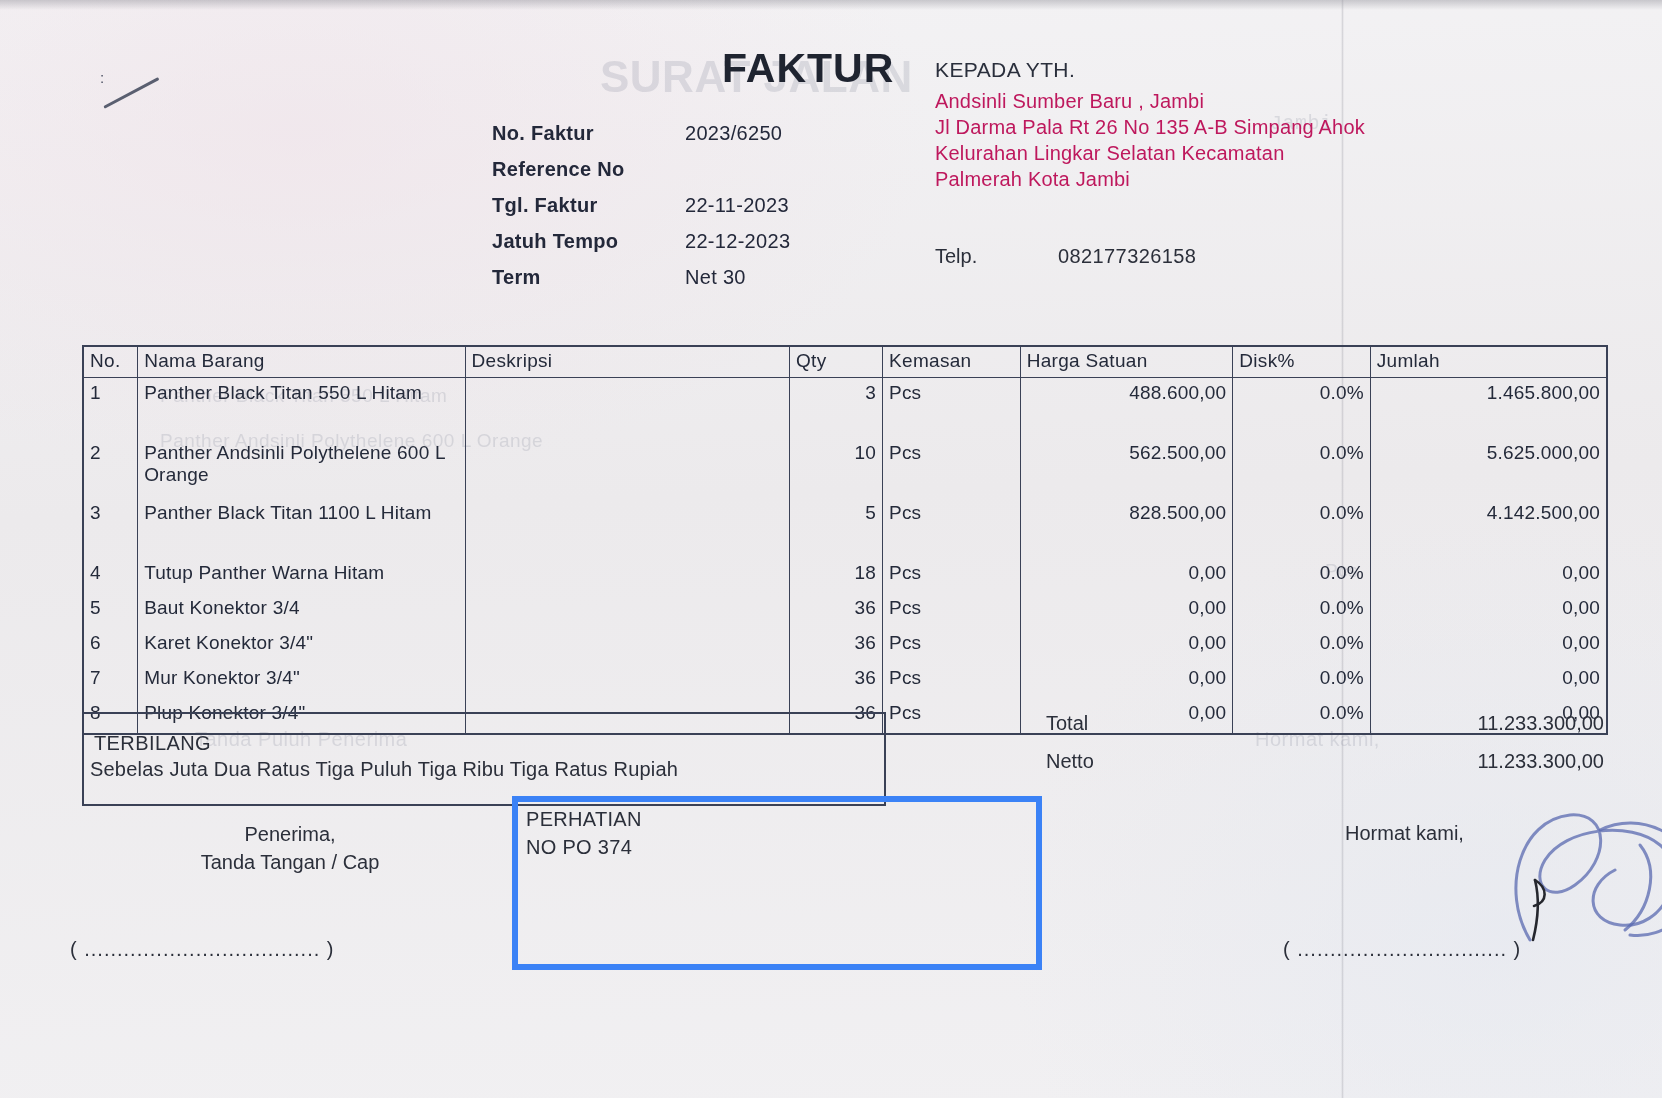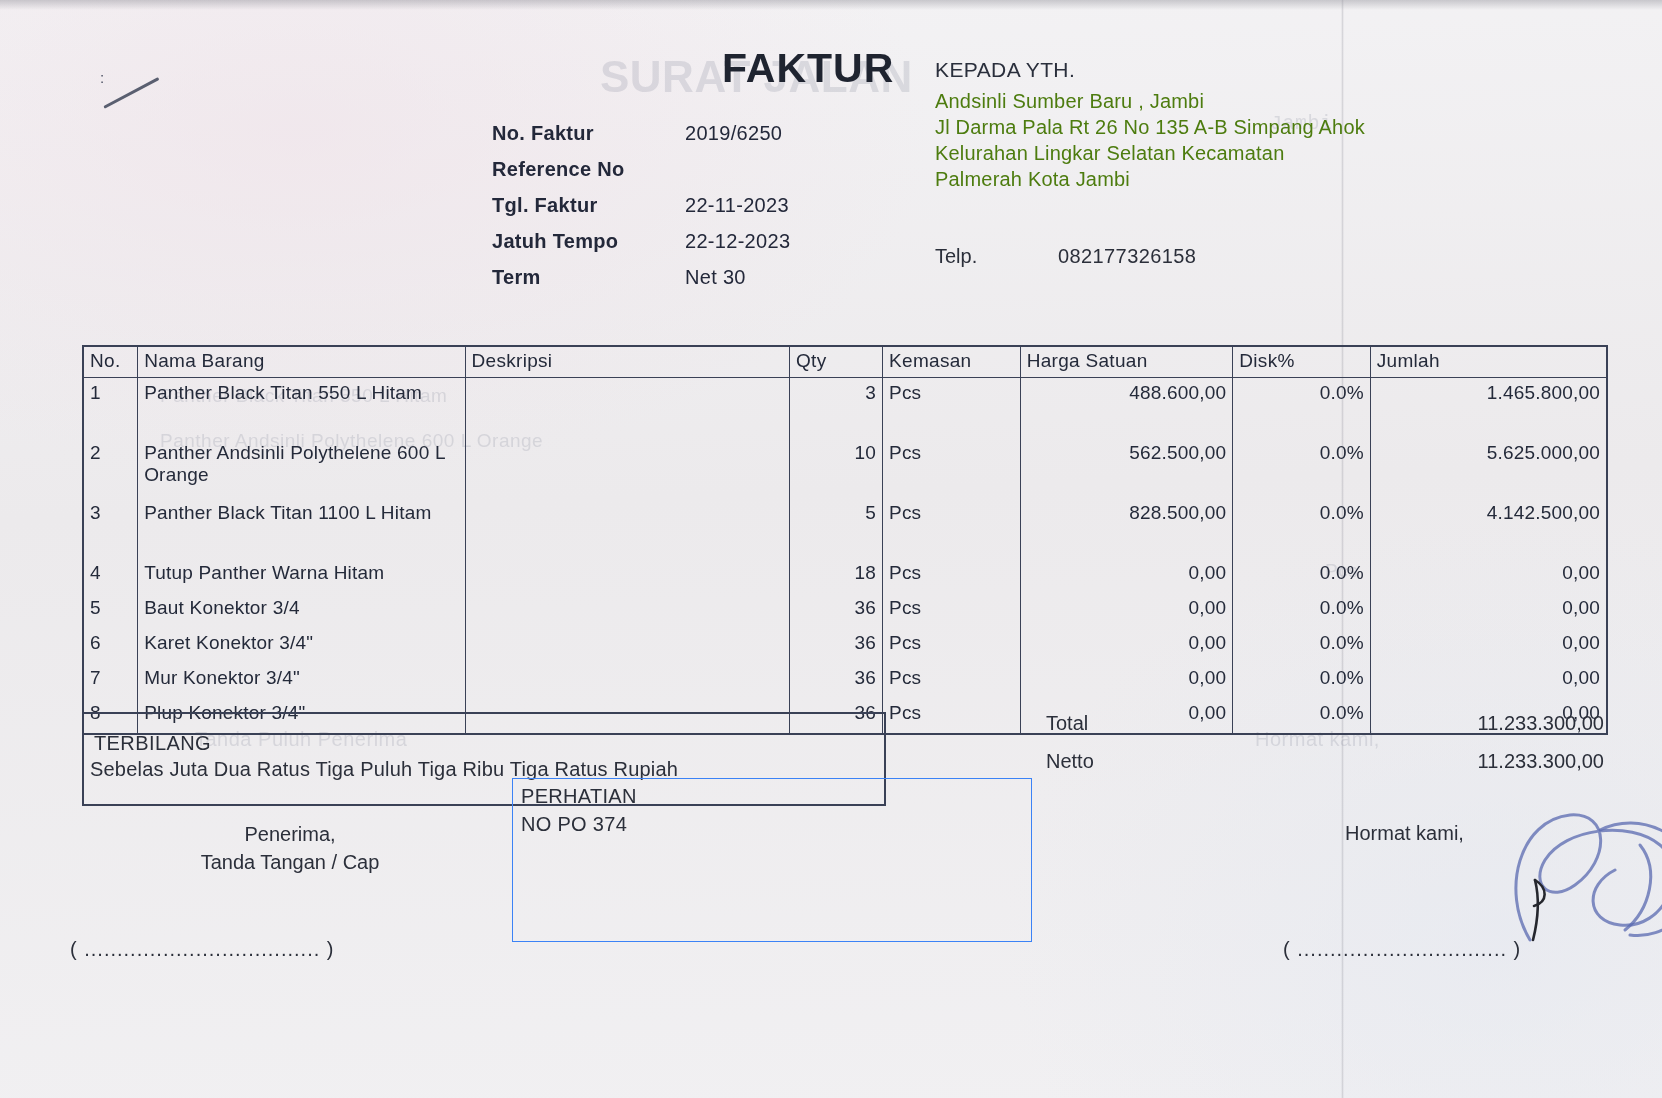--- a/index.html
+++ b/index.html
@@ -72,21 +72,21 @@
     color: #2a2f3c;
     letter-spacing: 0.4px;
   }
   .kepada-addr {
     position: absolute;
     left: 935px;
     top: 88px;
     width: 430px;
     font-size: 20px;
     line-height: 26px;
-    color: #4d7c0f;
+    color: #be185d;
     letter-spacing: 0.2px;
   }
   .telp-label {
     position: absolute;
     left: 935px;
     top: 245px;
     font-size: 20px;
   }
   .telp-value {
     position: absolute;
@@ -218,24 +218,24 @@
   .penerima-line {
     position: absolute;
     left: 70px;
     top: 938px;
     font-size: 20px;
     letter-spacing: 1px;
   }
   .perhatian-box {
     position: absolute;
     left: 512px;
-    top: 778px;
+    top: 796px;
     width: 518px;
     height: 162px;
-    border: 1px solid #3b82f6;
+    border: 6px solid #3b82f6;
   }
   .perhatian-title {
     position: absolute;
     left: 8px;
     top: 6px;
     font-size: 20px;
     letter-spacing: 0.3px;
   }
   .perhatian-text {
     position: absolute;
@@ -316,21 +316,21 @@
   <div class="kepada-addr">
     <div>Andsinli Sumber Baru , Jambi</div>
     <div>Jl Darma Pala Rt 26 No 135 A-B Simpang Ahok Kelurahan Lingkar Selatan Kecamatan Palmerah Kota Jambi</div>
   </div>
   <div class="telp-label">Telp.</div>
   <div class="telp-value">082177326158</div>
 
   <div class="meta">
     <div class="meta-row">
       <span class="meta-label">No. Faktur</span>
-      <span class="meta-value">2019/6250</span>
+      <span class="meta-value">2023/6250</span>
     </div>
     <div class="meta-row">
       <span class="meta-label">Reference No</span>
       <span class="meta-value"></span>
     </div>
     <div class="meta-row">
       <span class="meta-label">Tgl. Faktur</span>
       <span class="meta-value">22-11-2023</span>
     </div>
     <div class="meta-row">

